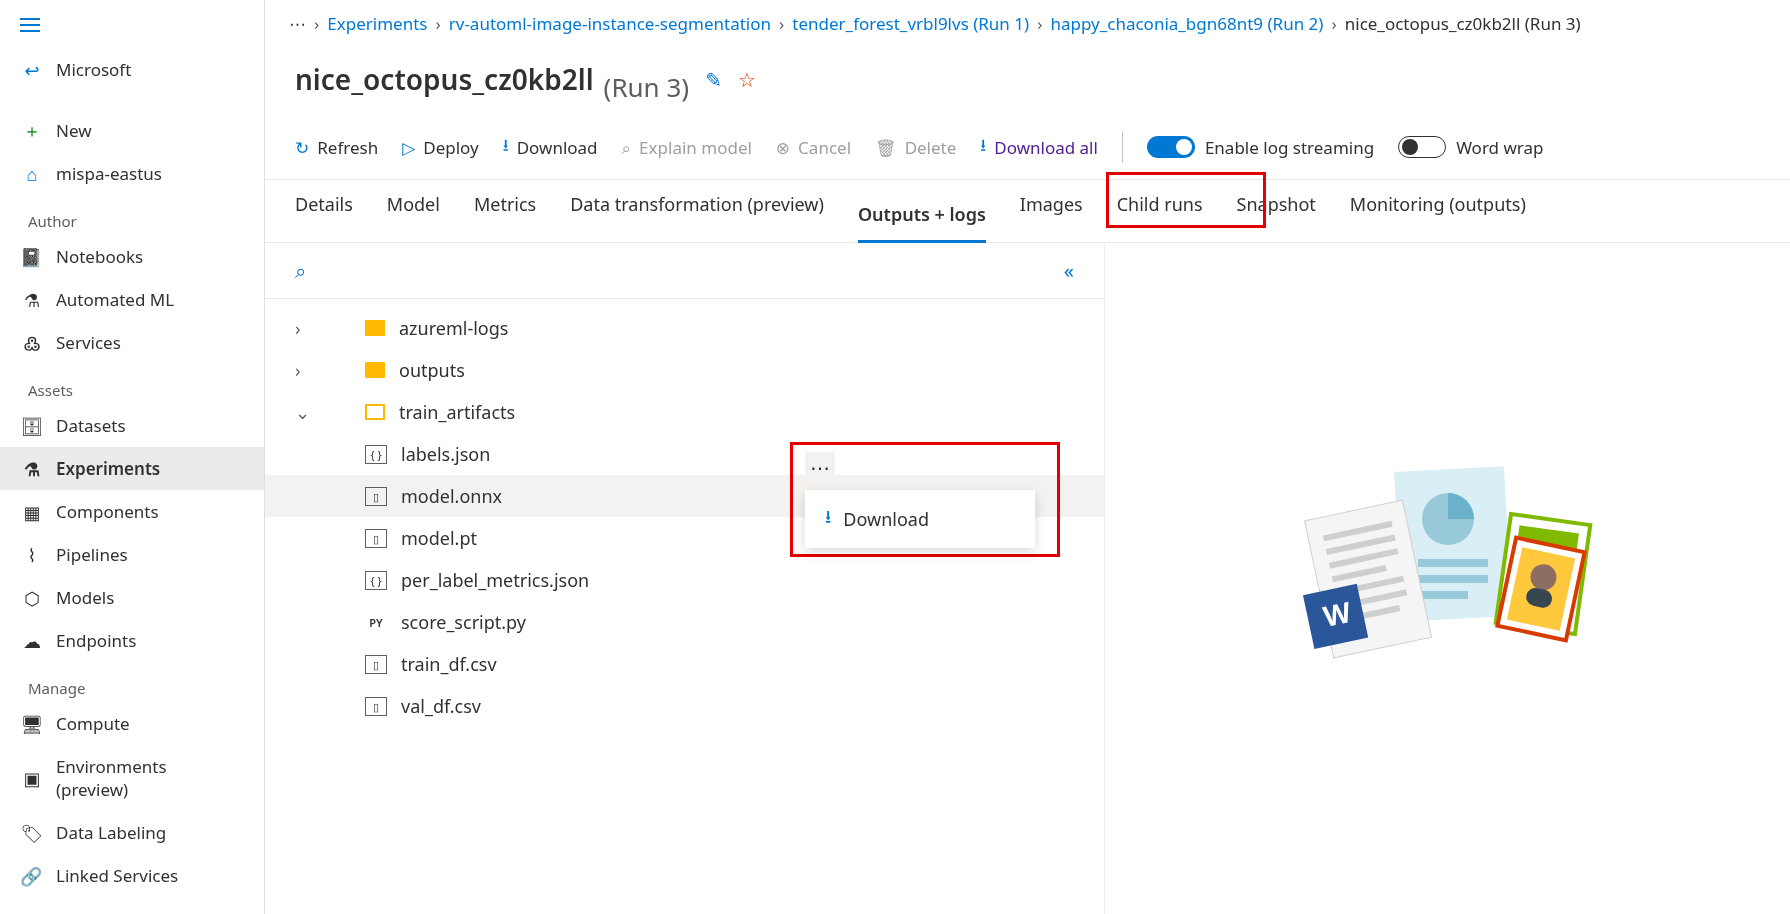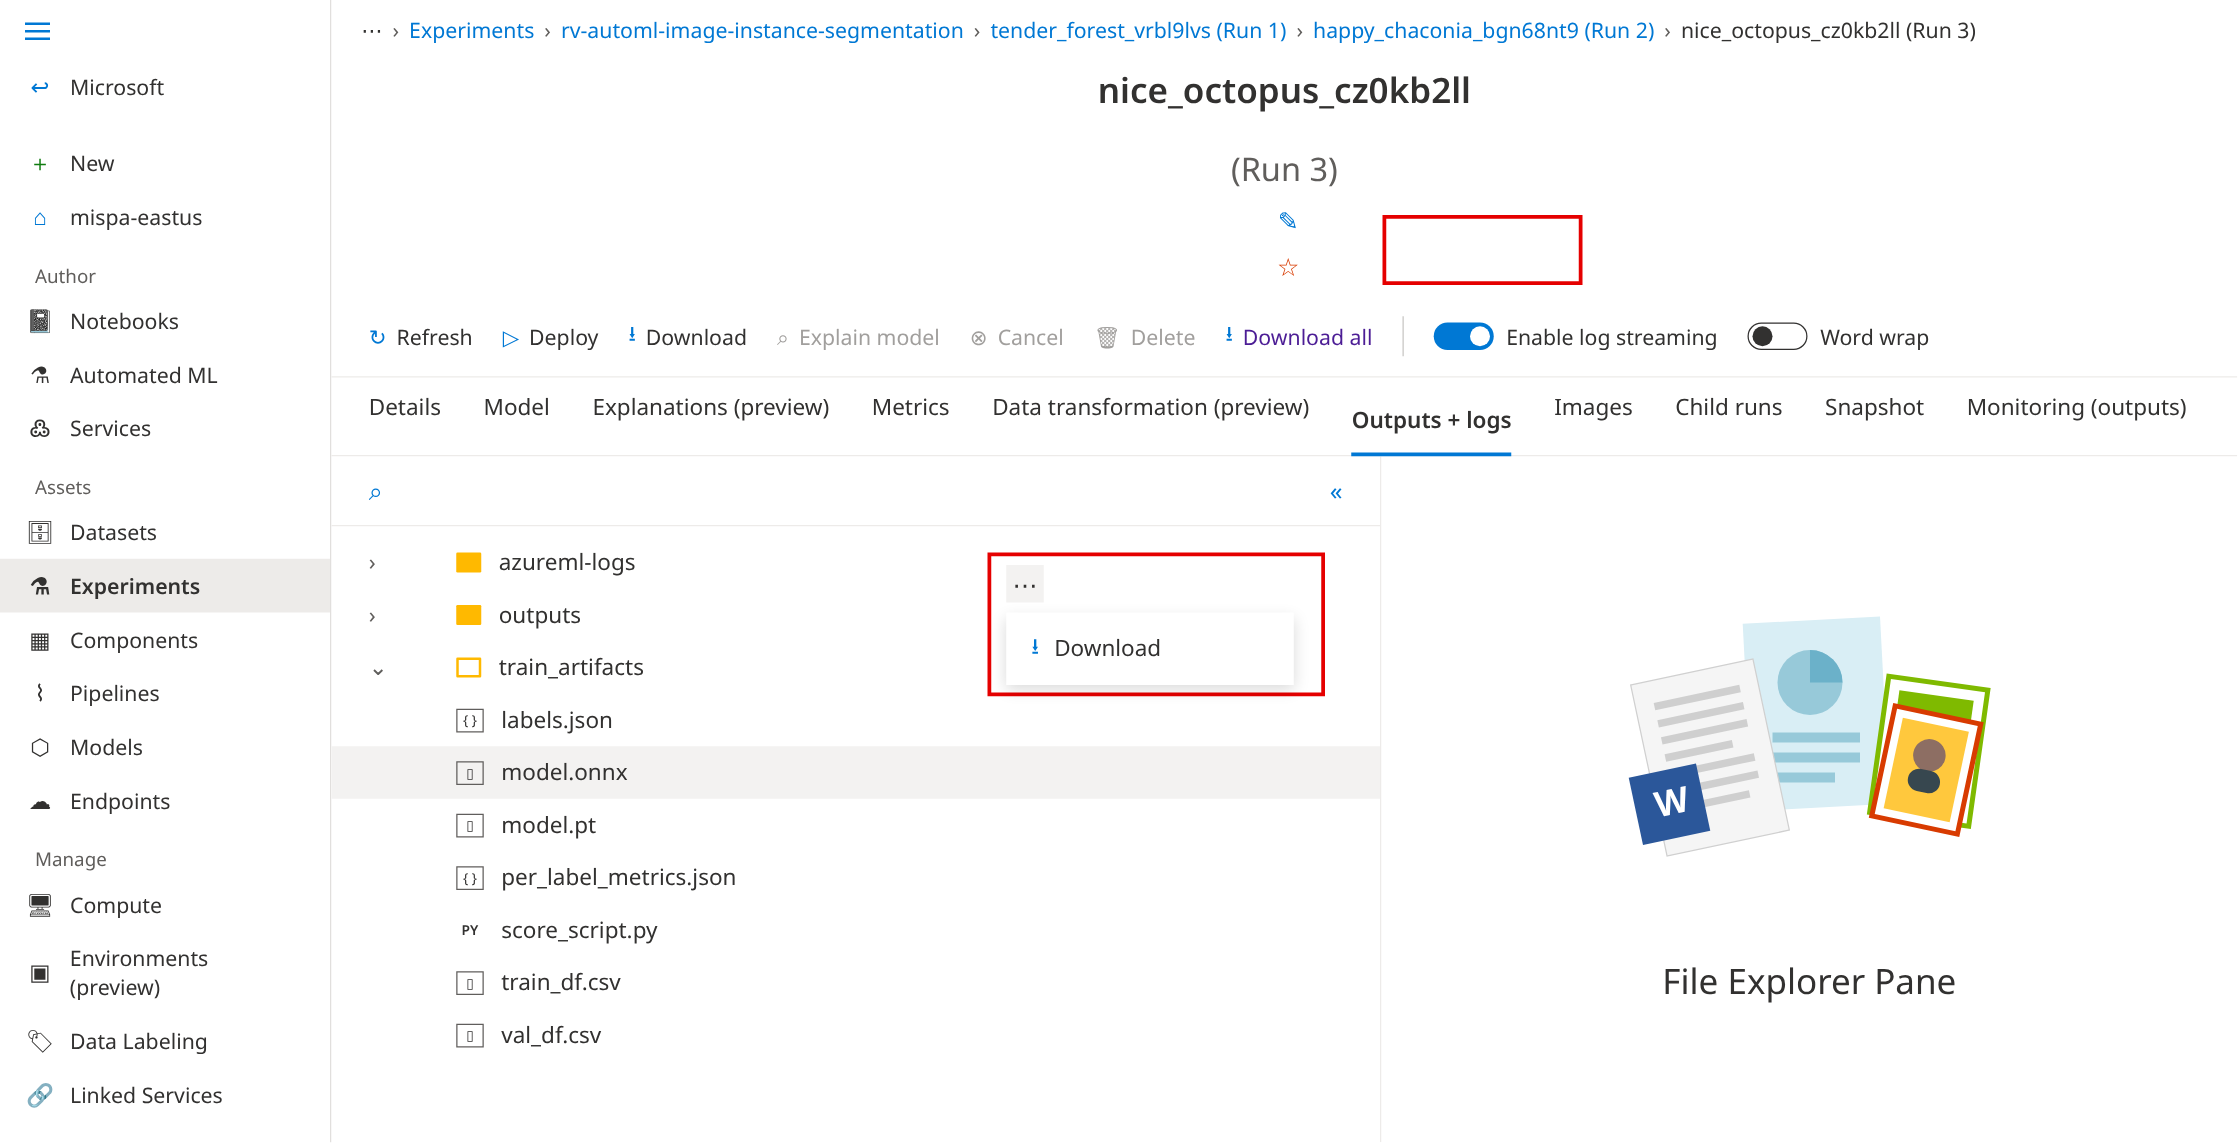--- a/index.html
+++ b/index.html
@@ -11,21 +11,21 @@
 .hamburger div { height:2px; background:#0078d4; margin:4px 0; width:20px; }
 .sb-item { display:flex; align-items:center; gap:14px; padding:10px 22px; cursor:pointer; color:#323130; font-size:17px; }
 .sb-item.active { background:#edebe9; font-weight:600; }
 .sb-section { padding:16px 28px 4px; color:#605e5c; font-size:15px; }
 .sb-icon { width:20px; height:20px; display:flex; align-items:center; justify-content:center; font-size:18px; }
 .main { flex:1; display:flex; flex-direction:column; overflow:hidden; }
 .breadcrumb { display:flex; align-items:center; gap:8px; padding:12px 24px 10px; font-size:17px; white-space:nowrap; }
 .bc-sep { color:#605e5c; }
 .bc-link { color:#0078d4; cursor:pointer; }
 .bc-current { color:#323130; }
-.title-row { display:flex; align-items:center; gap:10px; padding:8px 30px 18px;flex-direction:column; }
+.title-row { display:flex; align-items:center; gap:10px; padding:8px 30px 18px; }
 .title-main { font-size:28px; font-weight:600; }
 .title-sub { font-size:26px; color:#605e5c;margin-top:16px; }
 .edit-icon,.star-icon { font-size:20px; cursor:pointer; margin-left:6px; }
 .star-icon { color:#d83b01; }
 .toolbar { display:flex; align-items:center; gap:24px; padding:8px 30px 16px; border-bottom:1px solid #edebe9; }
 .tb-btn { display:flex; align-items:center; gap:8px; cursor:pointer; color:#323130; font-size:17px; }
 .tb-btn.link { color:#0078d4; }
 .tb-btn.disabled { color:#a19f9d; cursor:default; }
 .tb-sep { width:1px; height:32px; background:#c8c6c4; }
 .toggle { width:48px; height:22px; border-radius:11px; position:relative; cursor:pointer; display:inline-block; }
@@ -207,21 +207,20 @@
         <div class="toggle off">
             <div class="knob"></div>
           </div>
         <span>Word wrap</span>
       </div>
     </div>
 
     <div class="tabs">
       <div class="tab">Details</div>
       <div class="tab">Model</div>
-      <div class="tab">Explanations (preview)</div>
       <div class="tab">Metrics</div>
       <div class="tab">Data transformation (preview)</div>
       <div class="tab active">Outputs + logs</div>
       <div class="tab">Images</div>
       <div class="tab">Child runs</div>
       <div class="tab">Snapshot</div>
       <div class="tab">Monitoring (outputs)</div>
     </div>
 
     <div class="content">
@@ -299,21 +298,20 @@
             </g>
           <rect x="20" y="140" width="55" height="55" fill="#2b579a" transform="rotate(-12 47 167)"></rect>
             <text x="36" y="176" fill="#fff" font-size="28" font-weight="bold" transform="rotate(-12 47 167)">W</text>
           <rect x="215" y="70" width="80" height="110" fill="#fff" stroke="#7fba00" stroke-width="4" transform="rotate(8 255 125)"></rect>
           <rect x="225" y="80" width="60" height="90" fill="#7fba00" transform="rotate(8 255 125)"></rect>
           <rect x="218" y="95" width="70" height="90" fill="#fff" stroke="#d83b01" stroke-width="4" transform="rotate(12 253 140)"></rect>
           <rect x="226" y="103" width="54" height="74" fill="#ffc83d" transform="rotate(12 253 140)"></rect>
           <circle cx="253" cy="128" r="13" fill="#8d6e63" transform="rotate(12 253 140)"></circle>
           <rect x="240" y="140" width="26" height="18" rx="9" fill="#37474f" transform="rotate(12 253 140)"></rect>
         </svg>
-        <div class="preview-title">File Explorer Pane</div>
       </div>
     </div>
   </div>
 </div>
 
 <div class="highlight-tab highlight1"></div>
 <div class="highlight-tab highlight2"></div>
 
 <div class="more-wrap">
   <div class="more-btn">⋯</div>

